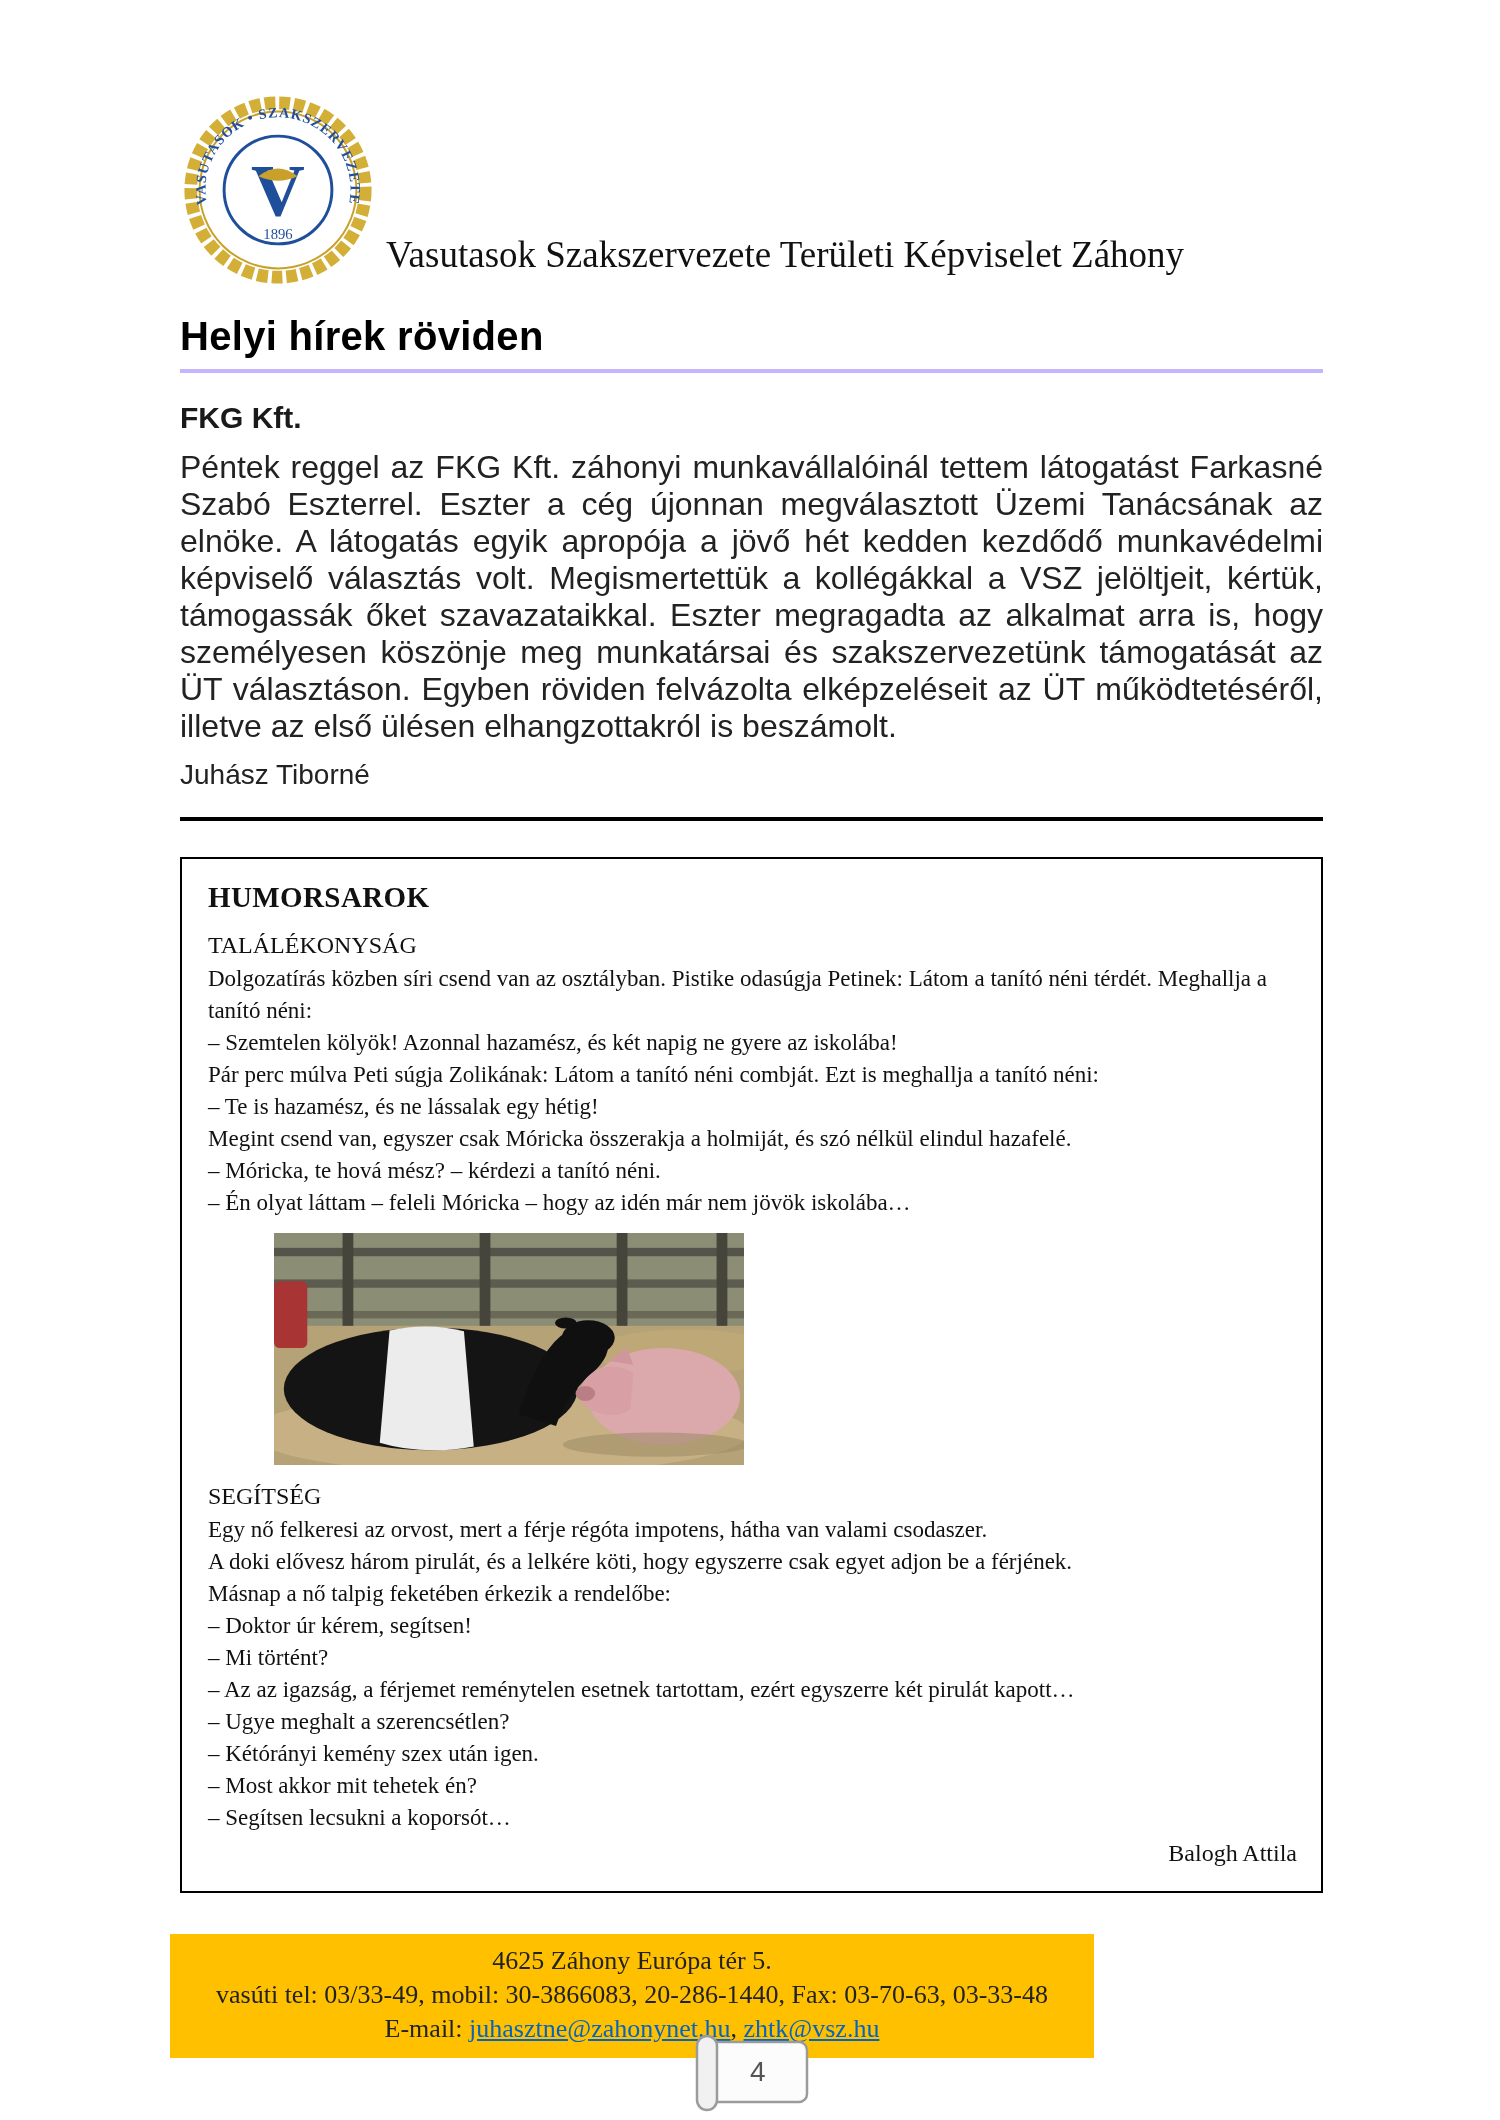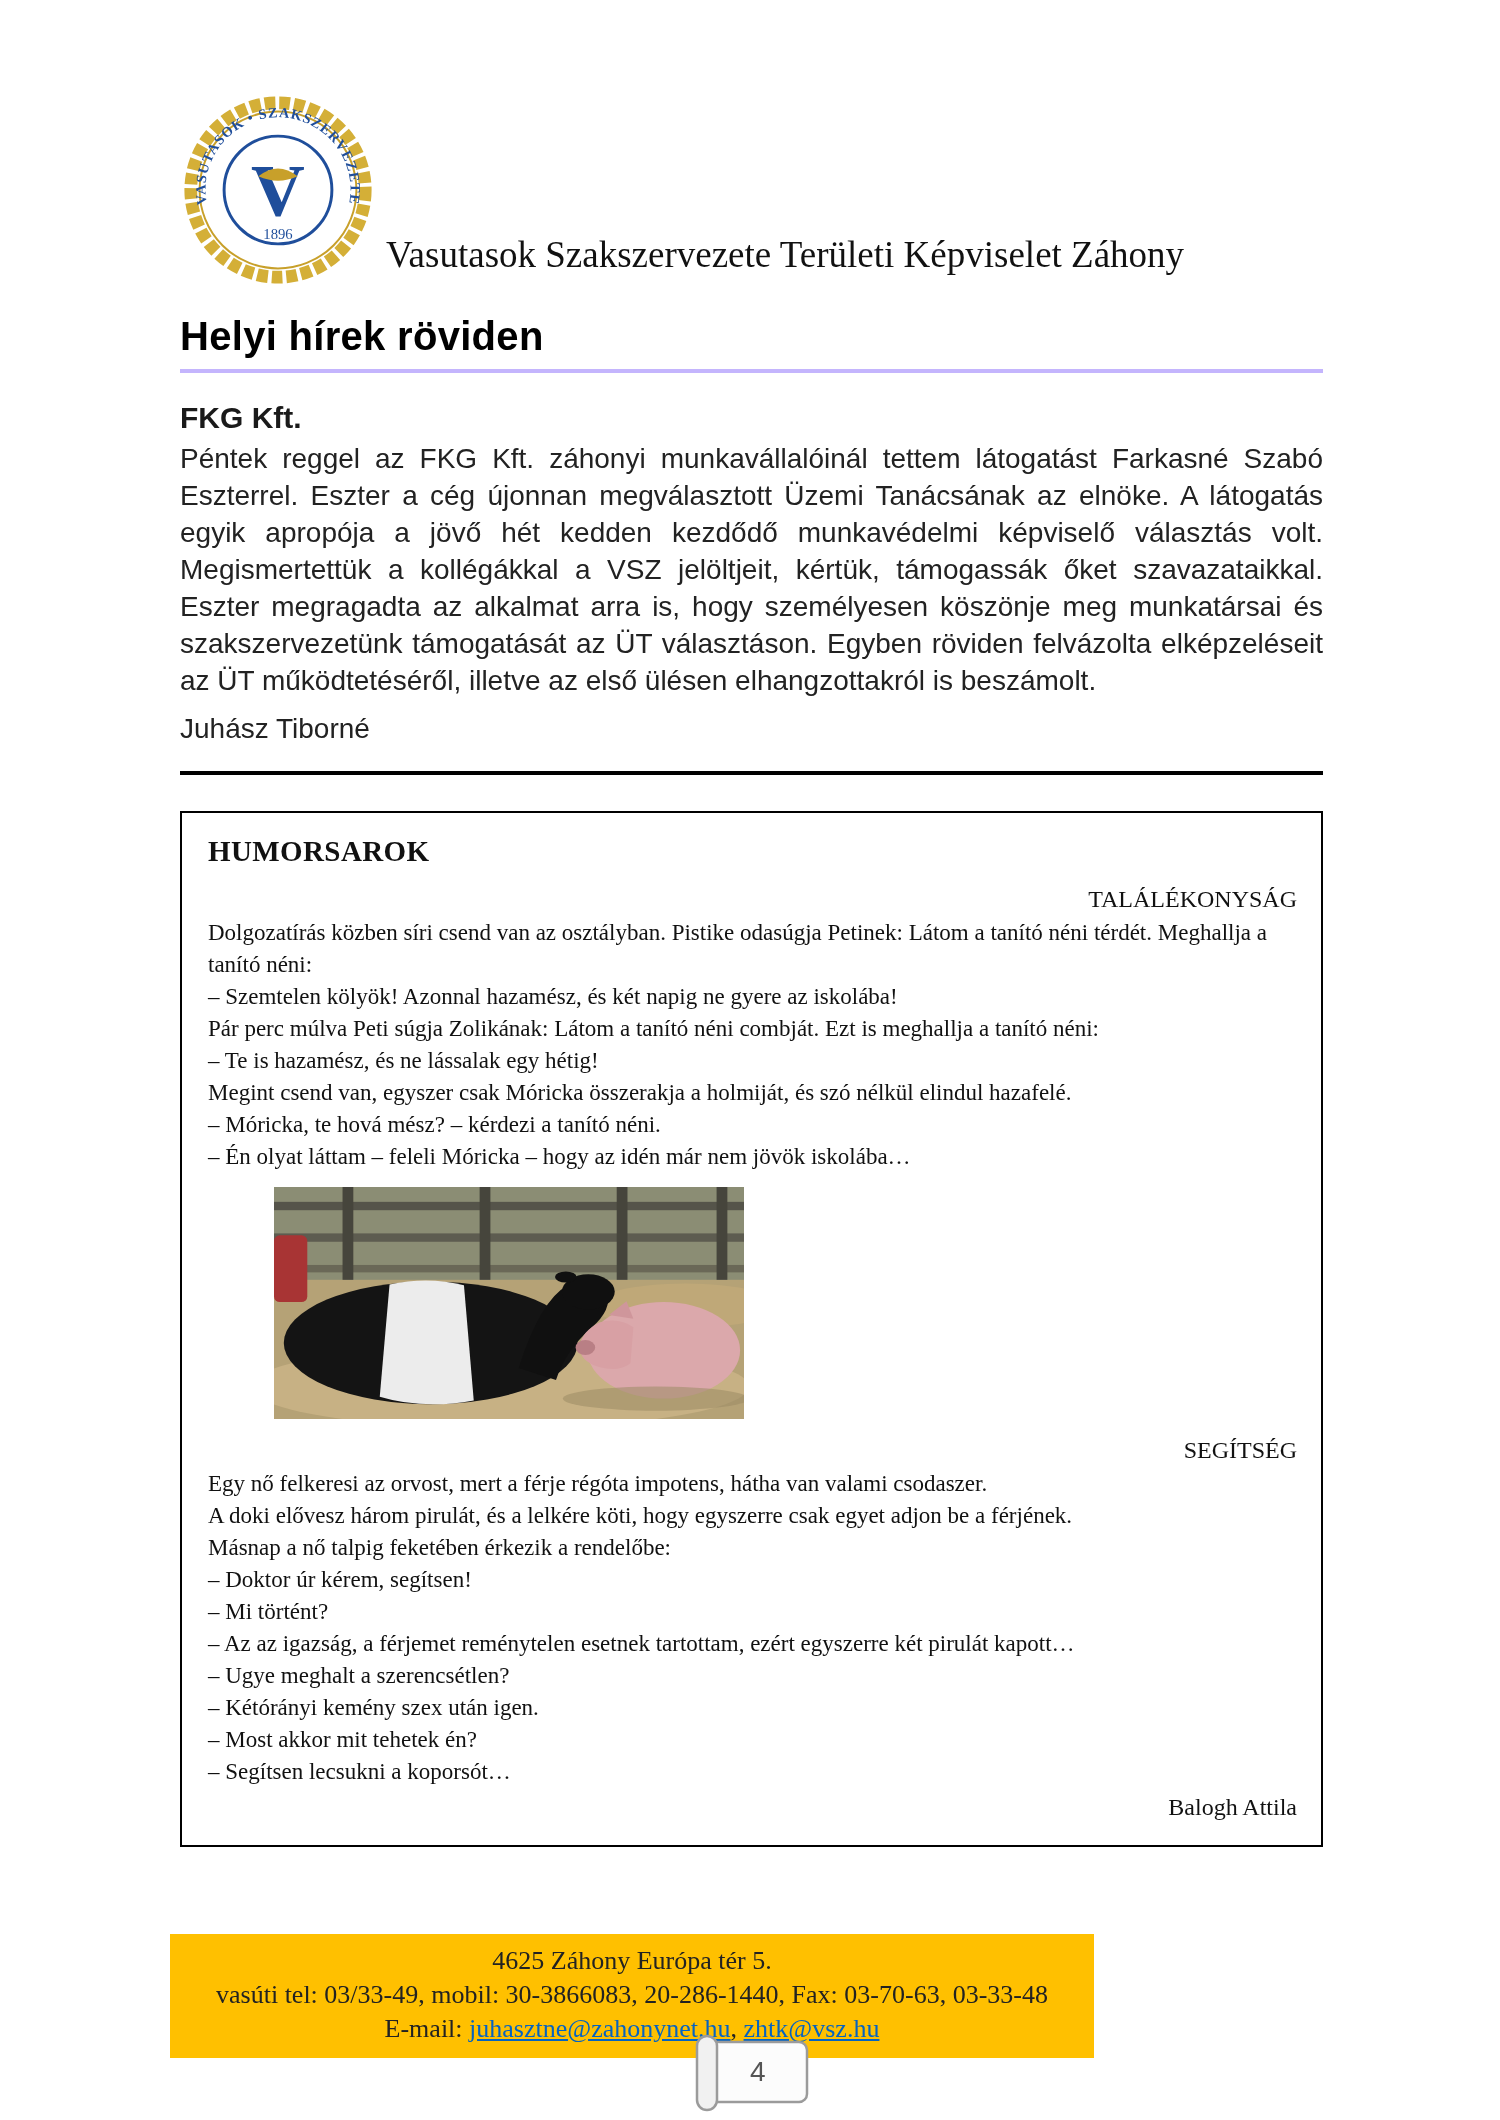--- a/index.html
+++ b/index.html
@@ -21,32 +21,32 @@
   }
 
   
   .section-title {
     margin-top:26px; font-size:40px; font-weight:700; color:#000;
     border-bottom:4px solid #c4b5fd; padding-bottom:10px; letter-spacing:0.3px;
   }
 
   
   .article-heading { margin-top:28px; font-size:30px; font-weight:700; }
-  .article-body { margin-top:5px; font-size:28px; line-height:37px; text-align:justify; color:#222; }
+  .article-body { margin-top:14px; font-size:32px; line-height:37px; text-align:justify; color:#222; }
   .article-signature { margin-top:14px; font-size:28px; text-align:left; color:#222; }
   .hr-thick { margin-top:26px; height:4px; background:#000; }
 
   
   .humor-box {
     margin-top:36px; border:2px solid #000;
     padding:22px 24px 24px 26px;
     font-family:"Liberation Serif", serif; font-size:23px; color:#111;
   }
   .humor-title { font-size:29px; font-weight:700; letter-spacing:0.4px; }
-  .joke-title { margin-top:18px; font-size:24px;text-align:right; }
+  .joke-title { margin-top:18px; font-size:24px; }
   .joke-lines { margin-top:4px; }
   .joke-line { line-height:32px; }
   .photo { width:470px; height:232px; margin:14px 0 10px 66px; }
   .photo svg { width:100%; height:100%; display:block; }
   .humor-signature { text-align:right; margin-top:6px; font-size:24px; }
 
   
   .footer-band {
     position:absolute; left:170px; width:924px; bottom:62px;
     background:#FFC000; text-align:center; color:#222;

